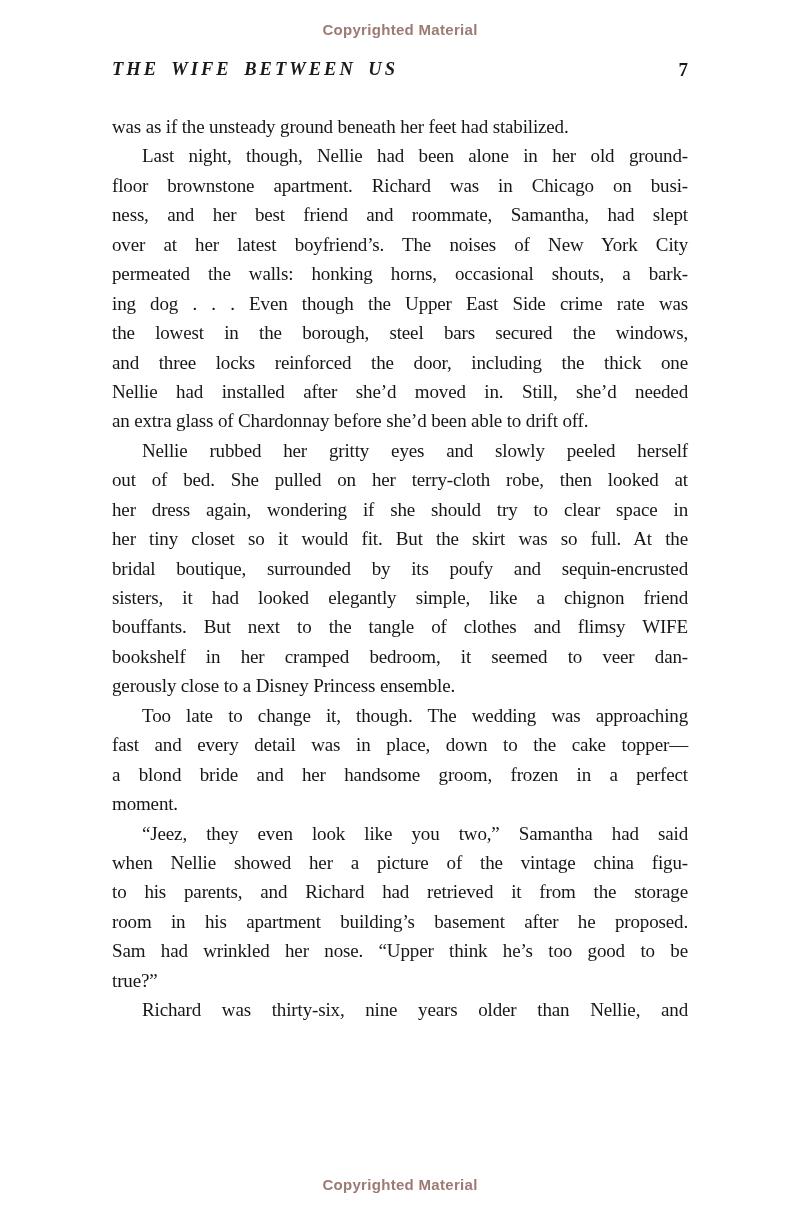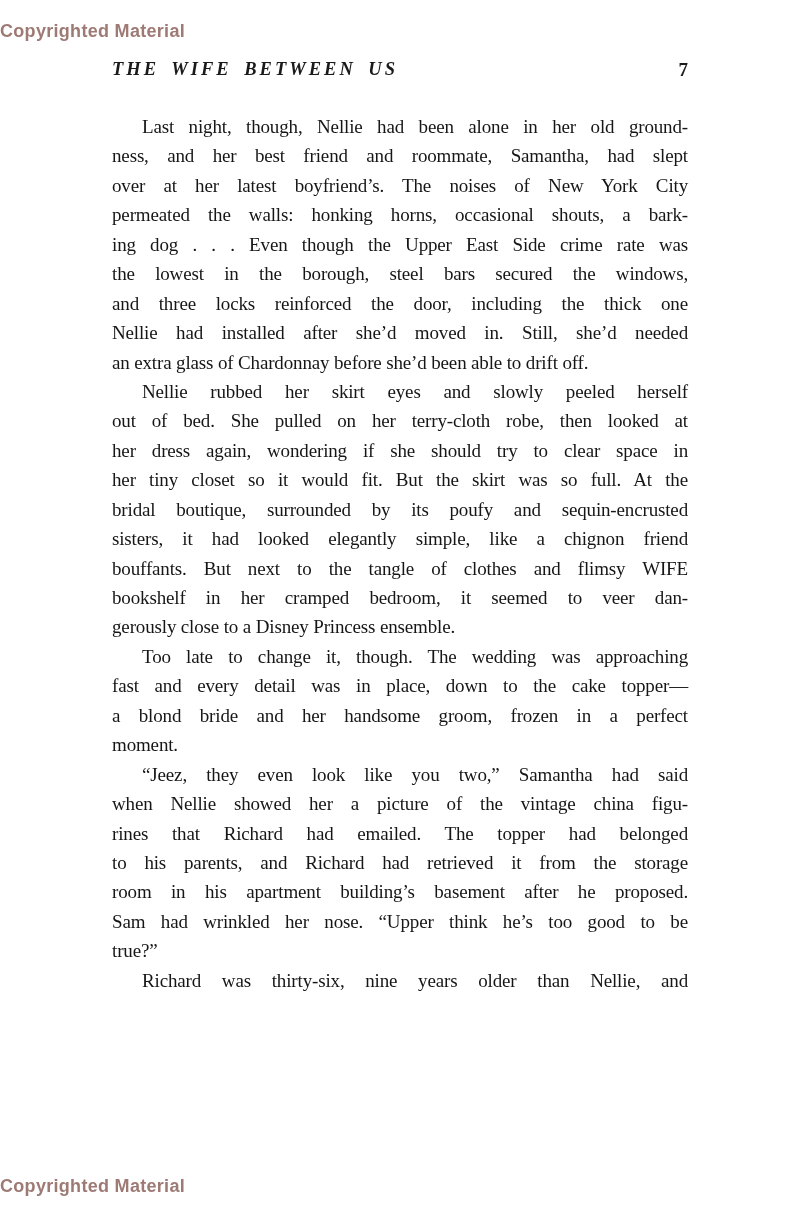--- a/index.html
+++ b/index.html
@@ -9,23 +9,23 @@
     font-family: "Liberation Serif", serif;
     position: relative;
     overflow: hidden;
   }
   .page {
     position: absolute; inset: 0;
     background: #ffffff;
   }
   .copyright {
     position: absolute; left: 0; right: 0;
-    text-align: left;
+    text-align: center;
     font-family: "Liberation Sans", sans-serif;
-    font-size: 18px;
+    font-size: 15px;
     font-weight: 700;
     letter-spacing: 0.3px;
     color: #9e7a74;
   }
   .copyright.top { top: 21px; }
   .copyright.bottom { top: 1176px; }
   .header {
     position: absolute;
     top: 59px; left: 112px; right: 112px;
     height: 26px;
@@ -71,45 +71,46 @@
 <div class="page">
 
   <div class="copyright top" style="color: rgb(158, 122, 116);">Copyrighted Material</div>
 
   <div class="header">
     <div class="header-title" style="color: rgb(26, 26, 26);">THE WIFE BETWEEN US</div>
     <div class="page-number" style="color: rgb(26, 26, 26);">7</div>
   </div>
 
   <div class="body-text" style="color: rgb(22, 22, 22);">
+      <div class="line end">was as if the unsteady ground beneath her feet had stabilized.</div>
       <div class="line indent">Last night, though, Nellie had been alone in her old ground-</div>
+      <div class="line">floor brownstone apartment. Richard was in Chicago on busi-</div>
       <div class="line">ness, and her best friend and roommate, Samantha, had slept</div>
       <div class="line">over at her latest boyfriend’s. The noises of New York City</div>
       <div class="line">permeated the walls: honking horns, occasional shouts, a bark-</div>
       <div class="line">ing dog . . . Even though the Upper East Side crime rate was</div>
       <div class="line">the lowest in the borough, steel bars secured the windows,</div>
       <div class="line">and three locks reinforced the door, including the thick one</div>
       <div class="line">Nellie had installed after she’d moved in. Still, she’d needed</div>
       <div class="line end">an extra glass of Chardonnay before she’d been able to drift off.</div>
-      <div class="line indent">Nellie rubbed her skirt eyes and slowly peeled herself</div>
+      <div class="line indent">Nellie rubbed her gritty eyes and slowly peeled herself</div>
       <div class="line">out of bed. She pulled on her terry-cloth robe, then looked at</div>
       <div class="line">her dress again, wondering if she should try to clear space in</div>
       <div class="line">her tiny closet so it would fit. But the skirt was so full. At the</div>
       <div class="line">bridal boutique, surrounded by its poufy and sequin-encrusted</div>
       <div class="line">sisters, it had looked elegantly simple, like a chignon friend</div>
       <div class="line">bouffants. But next to the tangle of clothes and flimsy WIFE</div>
       <div class="line">bookshelf in her cramped bedroom, it seemed to veer dan-</div>
       <div class="line end">gerously close to a Disney Princess ensemble.</div>
       <div class="line indent">Too late to change it, though. The wedding was approaching</div>
       <div class="line">fast and every detail was in place, down to the cake topper—</div>
       <div class="line">a blond bride and her handsome groom, frozen in a perfect</div>
       <div class="line end">moment.</div>
       <div class="line indent">“Jeez, they even look like you two,” Samantha had said</div>
       <div class="line">when Nellie showed her a picture of the vintage china figu-</div>
-      <div class="line">rines that Richard had emailed. The topper had belonged</div>
       <div class="line">to his parents, and Richard had retrieved it from the storage</div>
       <div class="line">room in his apartment building’s basement after he proposed.</div>
       <div class="line">Sam had wrinkled her nose. “Upper think he’s too good to be</div>
       <div class="line end">true?”</div>
       <div class="line indent">Richard was thirty-six, nine years older than Nellie, and</div>
     </div>
 
   <div class="copyright bottom" style="color: rgb(158, 122, 116);">Copyrighted Material</div>
 
 </div>

